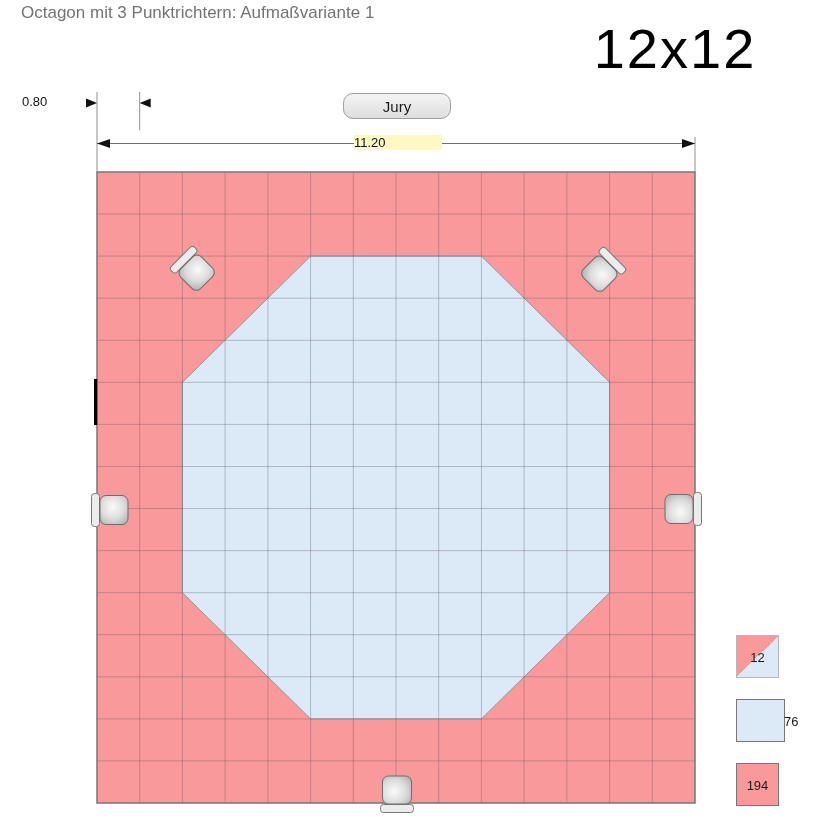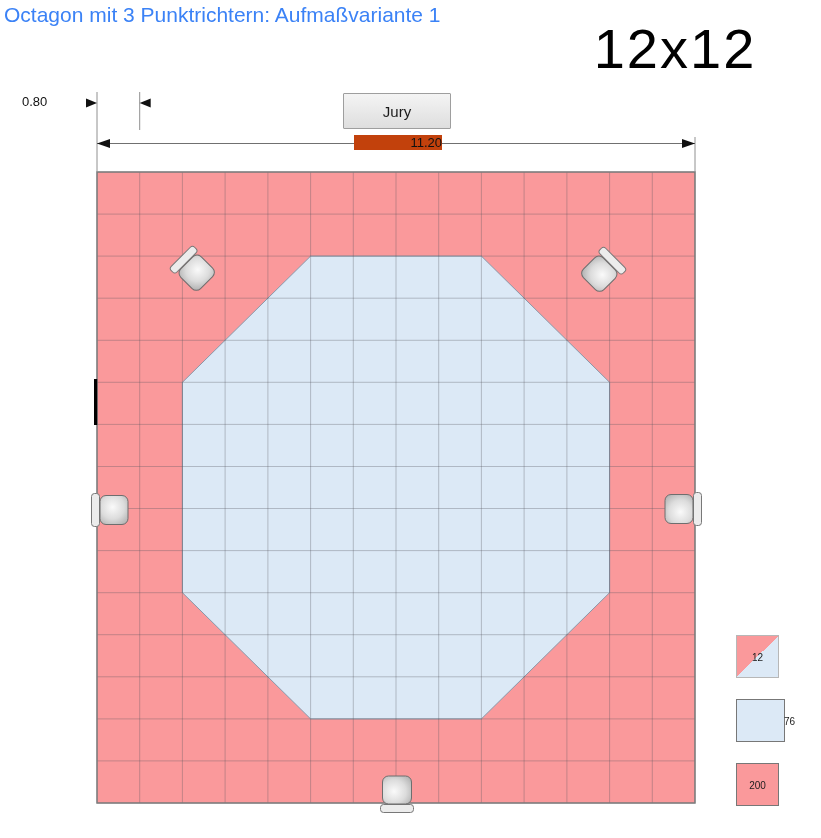--- a/index.html
+++ b/index.html
@@ -1,31 +1,31 @@
 <!DOCTYPE html>
 <html><head>
 <meta charset="utf-8">
 <style>
   html,body{margin:0;padding:0;background:#fff;}
   .stage{position:relative;width:821px;height:838px;background:#fff;overflow:hidden;
          font-family:"Liberation Sans", sans-serif;}
-  .title{position:absolute;left:4px;top:3px;font-size:21px;color:#3b82f6;white-space:nowrap;}
+  .title{position:absolute;left:21px;top:3px;font-size:17px;color:#737373;white-space:nowrap;}
   .size-label{position:absolute;left:555px;top:20px;width:240px;text-align:center;
               font-size:56px;color:#000;letter-spacing:2px;line-height:1.05;}
   .dim{position:absolute;font-size:13px;color:#111;}
   .dim-080{left:22px;top:94px;}
-  .dim-1120{left:354px;top:135px;width:88px;text-align:right;background:#c2410c;}
-  .jury-btn{position:absolute;left:343px;top:93px;width:108px;height:36px;
+  .dim-1120{left:354px;top:135px;width:88px;text-align:left;background:#fef9c3;}
+  .jury-btn{position:absolute;left:343px;top:93px;width:108px;height:26px;
             background:linear-gradient(180deg,#f4f4f4,#dedede);
-            border:1px solid #9e9e9e;border-radius:1px;
+            border:1px solid #9e9e9e;border-radius:10px;
             font-family:"Liberation Sans", sans-serif;font-size:15px;color:#1a1a1a;}
   #plan-svg{position:absolute;left:0;top:0;}
   .legend{position:absolute;left:736px;top:635px;width:43px;}
   .swatch{position:absolute;left:0;width:43px;height:43px;box-sizing:border-box;
-          text-align:center;line-height:43px;font-size:10px;color:#1c1c1c;}
+          text-align:center;line-height:43px;font-size:13px;color:#1c1c1c;}
   .swatch-split{top:0;background:linear-gradient(135deg,#fa999b 50%,#dce9f6 50%);
                 border:1px solid #b7b7b7;}
   .swatch-blue{top:64px;background:#dce9f6;border:1px solid #777;padding-left:47px;}
   .swatch-red{top:128px;background:#fa999b;border:1px solid #777;}
 </style>
 </head>
 <body>
 
 <div class="stage">
 
@@ -78,16 +78,16 @@
 
   <div class="dim dim-080">0.80</div>
 
   <div class="dim dim-1120">11.20</div>
 
   <button class="jury-btn">Jury</button>
 
   <div class="legend">
     <div class="swatch swatch-split">12</div>
     <div class="swatch swatch-blue">76</div>
-    <div class="swatch swatch-red">200</div>
+    <div class="swatch swatch-red">194</div>
   </div>
 
 </div>
 
 </body></html>

